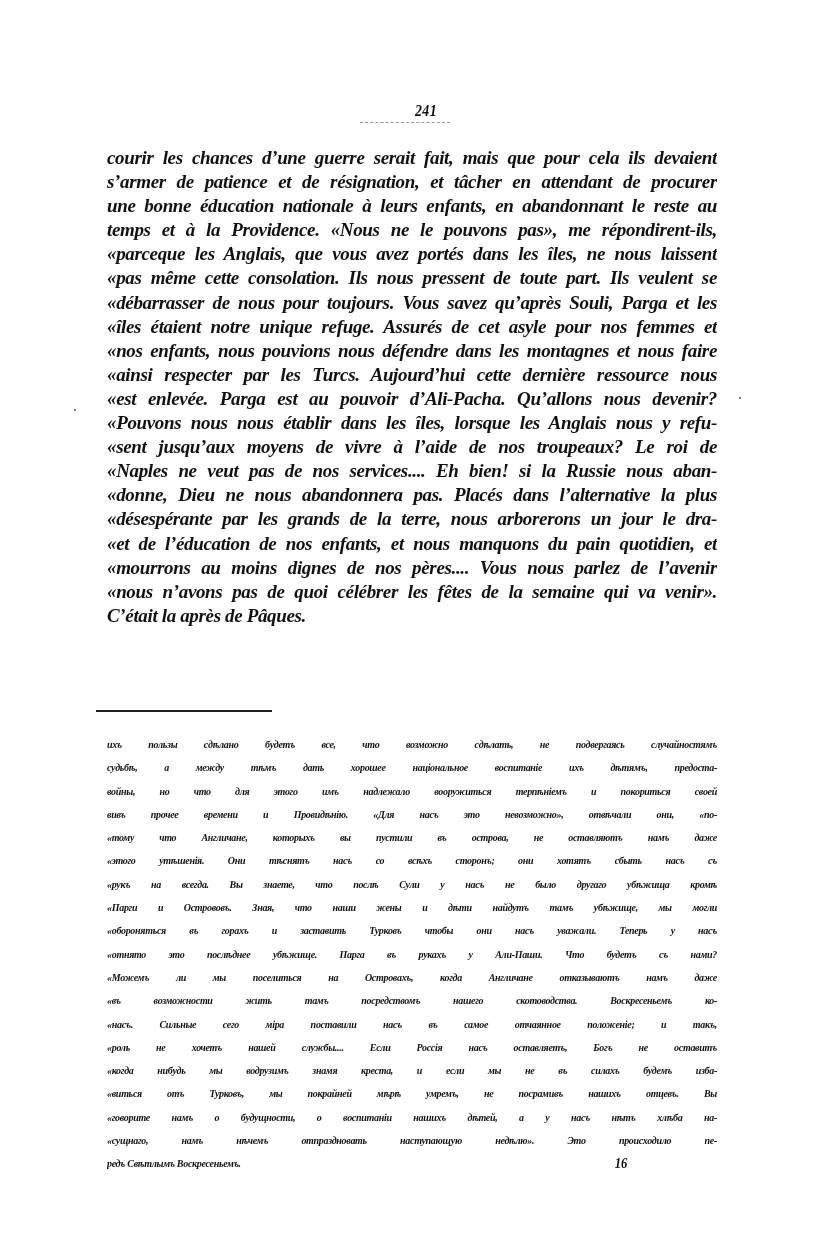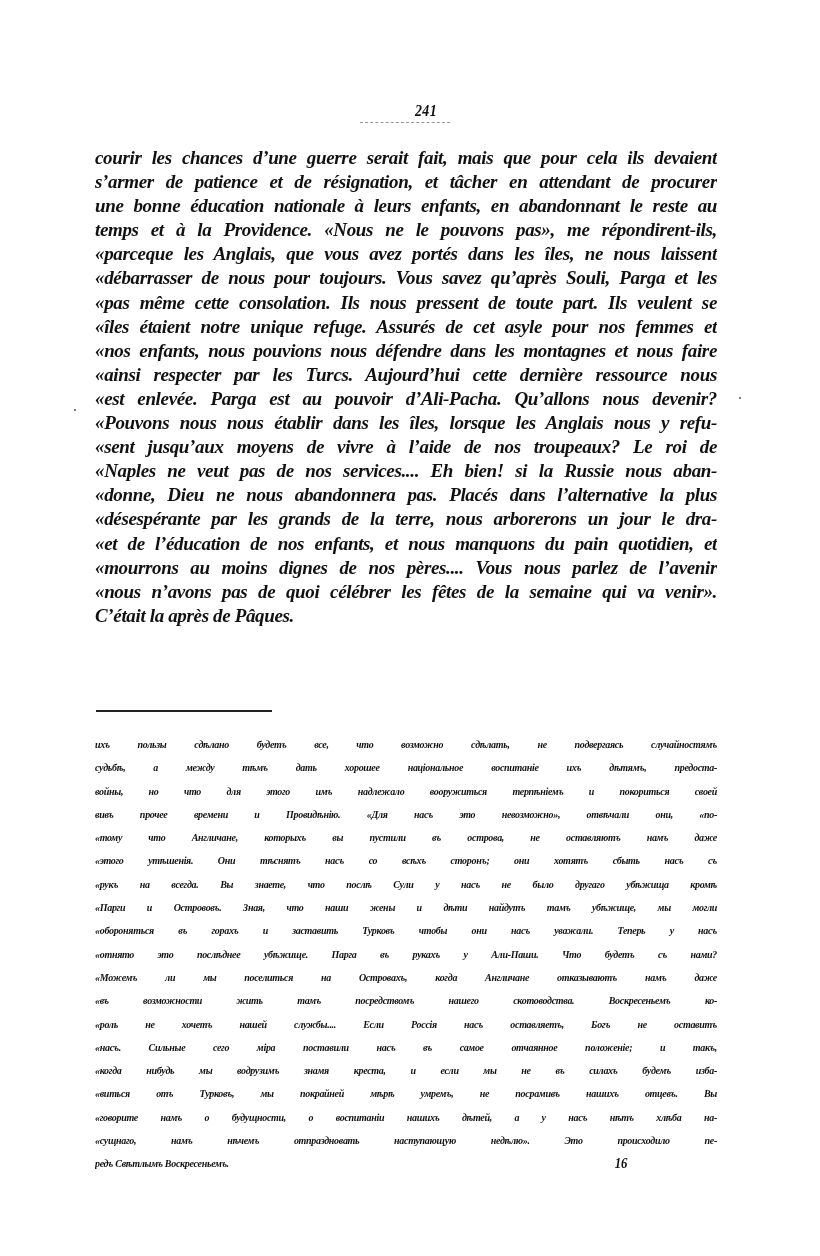--- a/index.html
+++ b/index.html
@@ -48,20 +48,21 @@
       width: 622px;
     }
     .line {
       display: block;
       white-space: nowrap;
       text-align: justify;
       text-align-last: justify;
       font-family: "Liberation Serif", serif;
       font-weight: bold;
       overflow: hidden;
+      margin-left: 12px;
     }
     .fr .line {
       font-size: 19px;
       height: 24.1px;
       line-height: 24.1px;
       letter-spacing: -0.35px;
     }
     .fr .line.last {
       text-align-last: left;
     }
@@ -113,22 +114,22 @@
 
   <div class="page-number">241</div>
   <div class="page-rule"></div>
 
   <div class="body-text fr">
     <span class="line">courir les chances d’une guerre serait fait, mais que pour cela ils devaient</span>
     <span class="line">s’armer de patience et de résignation, et tâcher en attendant de procurer</span>
     <span class="line">une bonne éducation nationale à leurs enfants, en abandonnant le reste au</span>
     <span class="line">temps et à la Providence. «Nous ne le pouvons pas», me répondirent-ils,</span>
     <span class="line">«parceque les Anglais, que vous avez portés dans les îles, ne nous laissent</span>
+    <span class="line">«pas même cette consolation. Ils nous pressent de toute part. Ils veulent se</span>
     <span class="line">«débarrasser de nous pour toujours. Vous savez qu’après Souli, Parga et les</span>
-    <span class="line">«pas même cette consolation. Ils nous pressent de toute part. Ils veulent se</span>
     <span class="line">«îles étaient notre unique refuge. Assurés de cet asyle pour nos femmes et</span>
     <span class="line">«nos enfants, nous pouvions nous défendre dans les montagnes et nous faire</span>
     <span class="line">«ainsi respecter par les Turcs. Aujourd’hui cette dernière ressource nous</span>
     <span class="line">«est enlevée. Parga est au pouvoir d’Ali-Pacha. Qu’allons nous devenir?</span>
     <span class="line">«Pouvons nous nous établir dans les îles, lorsque les Anglais nous y refu-</span>
     <span class="line">«sent jusqu’aux moyens de vivre à l’aide de nos troupeaux? Le roi de</span>
     <span class="line">«Naples ne veut pas de nos services.... Eh bien! si la Russie nous aban-</span>
     <span class="line">«donne, Dieu ne nous abandonnera pas. Placés dans l’alternative la plus</span>
     <span class="line">«désespérante par les grands de la terre, nous arborerons un jour le dra-</span>
     <span class="line">«et de l’éducation de nos enfants, et nous manquons du pain quotidien, et</span>
@@ -145,22 +146,22 @@
     <span class="line">войны, но что для этого имъ надлежало вооружиться терпѣніемъ и покориться своей</span>
     <span class="line">вивъ прочее времени и Провидѣнію. «Для насъ это невозможно», отвѣчали они, «по-</span>
     <span class="line">«тому что Англичане, которыхъ вы пустили въ острова, не оставляютъ намъ даже</span>
     <span class="line">«этого утѣшенія. Они тѣснятъ насъ со всѣхъ сторонъ; они хотятъ сбыть насъ съ</span>
     <span class="line">«рукъ на всегда. Вы знаете, что послѣ Сули у насъ не было другаго убѣжища кромѣ</span>
     <span class="line">«Парги и Острововъ. Зная, что наши жены и дѣти найдутъ тамъ убѣжище, мы могли</span>
     <span class="line">«обороняться въ горахъ и заставить Турковъ чтобы они насъ уважали. Теперь у насъ</span>
     <span class="line">«отнято это послѣднее убѣжище. Парга въ рукахъ у Али-Паши. Что будетъ съ нами?</span>
     <span class="line">«Можемъ ли мы поселиться на Островахъ, когда Англичане отказываютъ намъ даже</span>
     <span class="line">«въ возможности жить тамъ посредствомъ нашего скотоводства. Воскресеньемъ ко-</span>
+    <span class="line">«насъ. Сильные сего міра поставили насъ въ самое отчаянное положеніе; и такъ,</span>
     <span class="line">«роль не хочетъ нашей службы.... Если Россія насъ оставляетъ, Богъ не оставитъ</span>
-    <span class="line">«насъ. Сильные сего міра поставили насъ въ самое отчаянное положеніе; и такъ,</span>
     <span class="line">«когда нибудь мы водрузимъ знамя креста, и если мы не въ силахъ будемъ изба-</span>
     <span class="line">«виться отъ Турковъ, мы покрайней мѣрѣ умремъ, не посрамивъ нашихъ отцевъ. Вы</span>
     <span class="line">«говорите намъ о будущности, о воспитаніи нашихъ дѣтей, а у насъ нѣтъ хлѣба на-</span>
     <span class="line">«сущнаго, намъ нѣчемъ отпраздновать наступающую недѣлю». Это происходило пе-</span>
     <span class="line last">редъ Свѣтлымъ Воскресеньемъ.</span>
   </div>
 
   <div class="signature">16</div>
 
   <div class="speck" style="left:58px; top:409px;"></div>

